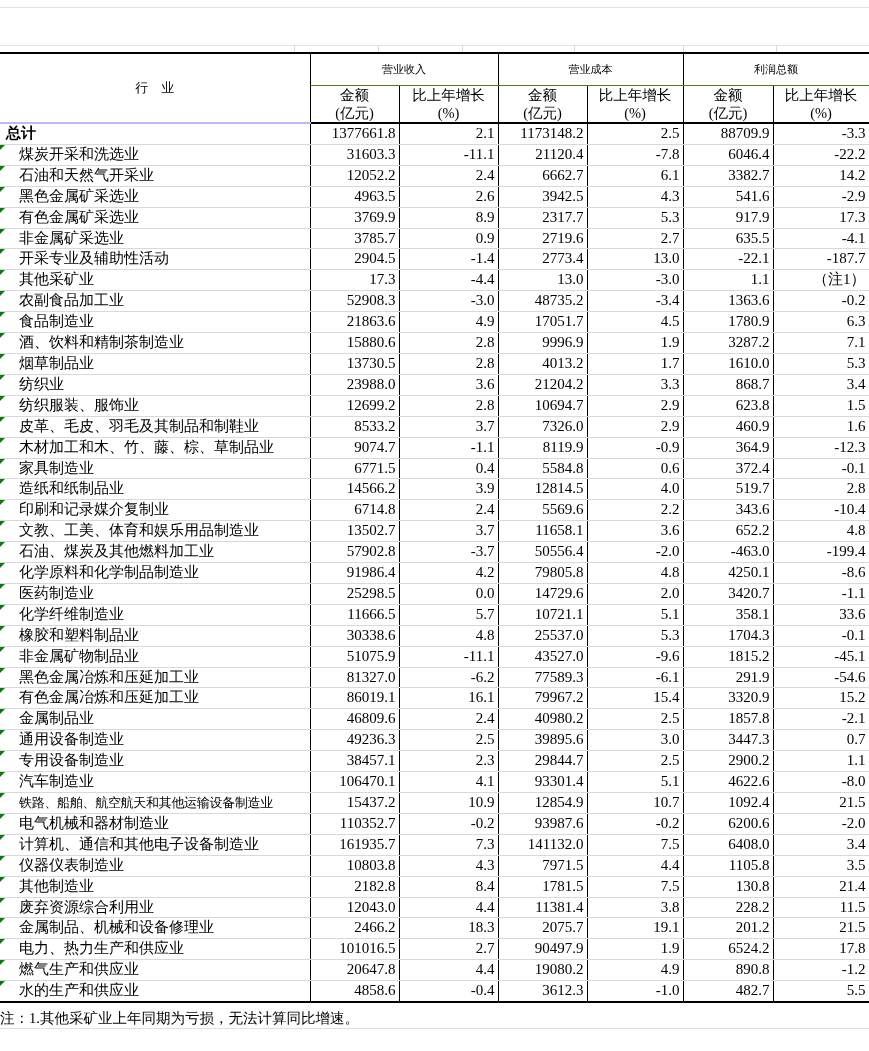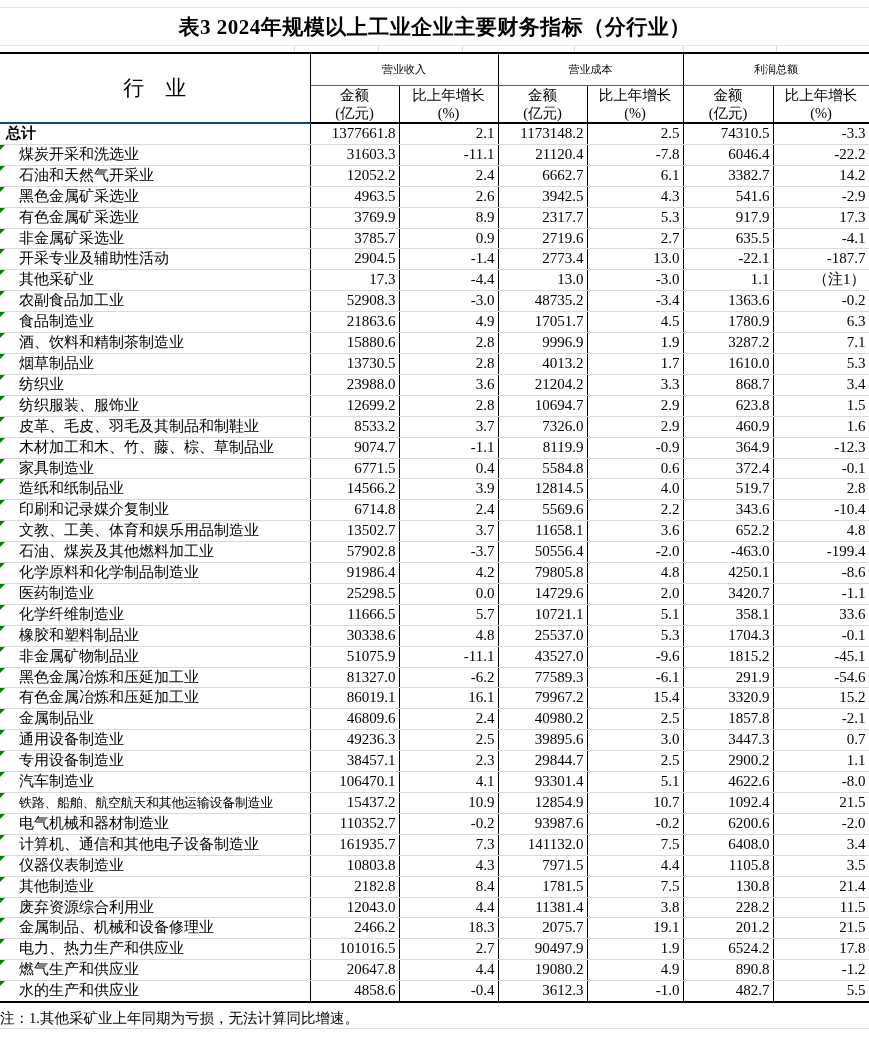--- a/index.html
+++ b/index.html
@@ -26,22 +26,22 @@
     border-collapse: collapse; table-layout: fixed;
     border-top: 2.5px solid #000;
     border-bottom: 2.5px solid #000;
     border-right: 1px solid #000;
     font-size: 15px;
   }
   th { font-weight: normal; }
 
   th.industry {
     border-right: 1px solid #000;
-    border-bottom: 2px solid #0c4a6e;
-    text-align: center; vertical-align: middle; font-size: 21px;
+    border-bottom: 2px solid #c4b5fd;
+    text-align: center; vertical-align: middle; font-size: 13px;
   }
   th.group {
     height: 32px;
     border-left: 1px solid #000;
     border-bottom: 1px solid #4d7c0f;
     text-align: center; vertical-align: middle; font-size: 11px;
   }
   th.sub {
     height: 38px;
     border-left: 1px solid #000;
@@ -80,21 +80,20 @@
     border-top: 5px solid #008000;
     border-right: 5px solid transparent;
   }
 </style>
 </head>
 <body>
 
 <div id="root">
 
   <div class="grid-hline" style="top:7px;"></div>
-  <div class="page-title">表3 2024年规模以上工业企业主要财务指标（分行业）</div>
   <div class="grid-hline" style="top:45px;"></div>
   <div class="grid-stub" style="left:294px;"></div>
   <div class="grid-stub" style="left:378px;"></div>
   <div class="grid-stub" style="left:462px;"></div>
   <div class="grid-stub" style="left:574px;"></div>
   <div class="grid-stub" style="left:683px;"></div>
   <div class="grid-stub" style="left:776px;"></div>
 
   <table class="fin-table">
     <colgroup>
@@ -140,21 +139,21 @@
         </th>
       </tr>
     </thead>
     <tbody>
         <tr class="total">
       <td class="name">总计</td>
       <td class="num">1377661.8</td>
       <td class="num">2.1</td>
       <td class="num">1173148.2</td>
       <td class="num">2.5</td>
-      <td class="num">74310.5</td>
+      <td class="num">88709.9</td>
       <td class="num">-3.3</td>
     </tr>
         <tr class="flag">
       <td class="name">煤炭开采和洗选业</td>
       <td class="num">31603.3</td>
       <td class="num">-11.1</td>
       <td class="num">21120.4</td>
       <td class="num">-7.8</td>
       <td class="num">6046.4</td>
       <td class="num">-22.2</td>

